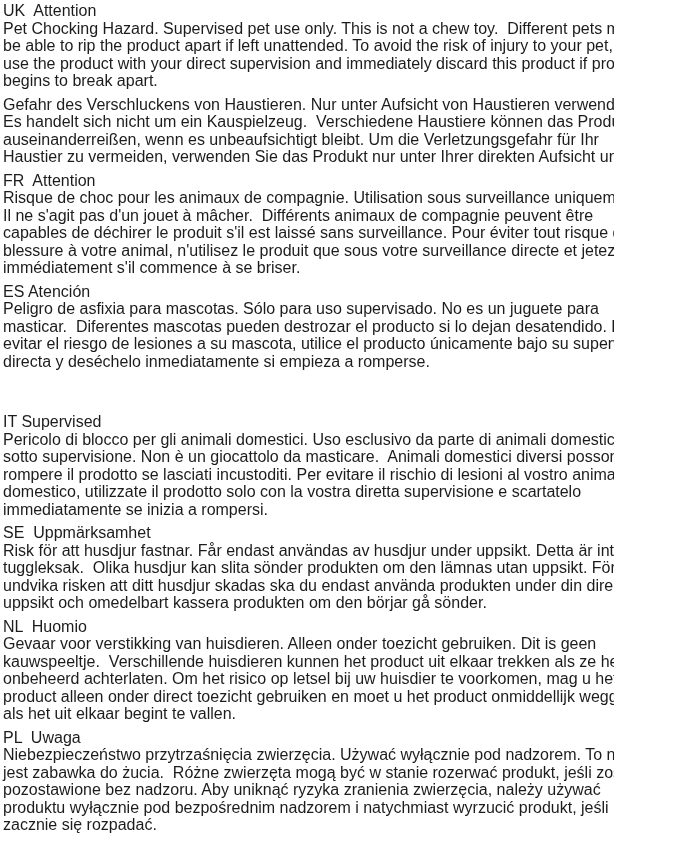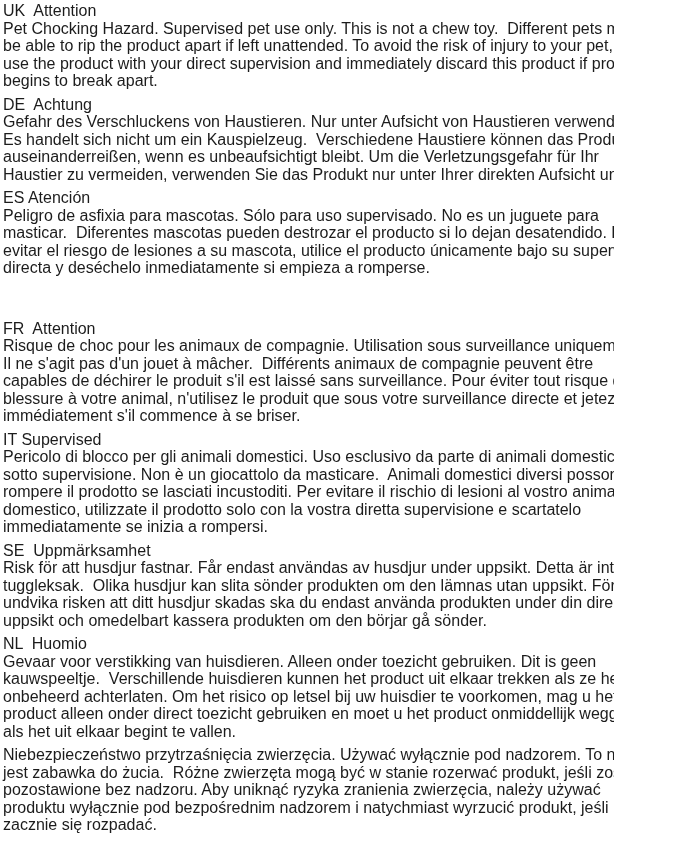--- a/index.html
+++ b/index.html
@@ -36,42 +36,41 @@
 
   <section class="section">
     <div class="heading">UK  Attention</div>
     <div class="body">Pet Chocking Hazard. Supervised pet use only. This is not a chew toy.  Different pets may
 be able to rip the product apart if left unattended. To avoid the risk of injury to your pet, only
 use the product with your direct supervision and immediately discard this product if product
 begins to break apart.</div>
   </section>
 
   <section class="section">
-    <div class="heading">DE  Achtung</div>
     <div class="body">Gefahr des Verschluckens von Haustieren. Nur unter Aufsicht von Haustieren verwenden.
 Es handelt sich nicht um ein Kauspielzeug.  Verschiedene Haustiere können das Produkt
 auseinanderreißen, wenn es unbeaufsichtigt bleibt. Um die Verletzungsgefahr für Ihr
 Haustier zu vermeiden, verwenden Sie das Produkt nur unter Ihrer direkten Aufsicht und</div>
-  </section>
-
-  <section class="section gap-large">
-    <div class="heading">ES Atención</div>
-    <div class="body">Peligro de asfixia para mascotas. Sólo para uso supervisado. No es un juguete para
-masticar.  Diferentes mascotas pueden destrozar el producto si lo dejan desatendido. Para
-evitar el riesgo de lesiones a su mascota, utilice el producto únicamente bajo su supervisión
-directa y deséchelo inmediatamente si empieza a romperse.</div>
   </section>
 
   <section class="section">
     <div class="heading">FR  Attention</div>
     <div class="body">Risque de choc pour les animaux de compagnie. Utilisation sous surveillance uniquement.
 Il ne s'agit pas d'un jouet à mâcher.  Différents animaux de compagnie peuvent être
 capables de déchirer le produit s'il est laissé sans surveillance. Pour éviter tout risque de
 blessure à votre animal, n'utilisez le produit que sous votre surveillance directe et jetez-le
 immédiatement s'il commence à se briser.</div>
+  </section>
+
+  <section class="section gap-large">
+    <div class="heading">ES Atención</div>
+    <div class="body">Peligro de asfixia para mascotas. Sólo para uso supervisado. No es un juguete para
+masticar.  Diferentes mascotas pueden destrozar el producto si lo dejan desatendido. Para
+evitar el riesgo de lesiones a su mascota, utilice el producto únicamente bajo su supervisión
+directa y deséchelo inmediatamente si empieza a romperse.</div>
   </section>
 
   <section class="section">
     <div class="heading">IT Supervised</div>
     <div class="body">Pericolo di blocco per gli animali domestici. Uso esclusivo da parte di animali domestici
 sotto supervisione. Non è un giocattolo da masticare.  Animali domestici diversi possono
 rompere il prodotto se lasciati incustoditi. Per evitare il rischio di lesioni al vostro animale
 domestico, utilizzate il prodotto solo con la vostra diretta supervisione e scartatelo
 immediatamente se inizia a rompersi.</div>
   </section>
@@ -87,20 +86,21 @@
   <section class="section">
     <div class="heading">NL  Huomio</div>
     <div class="body">Gevaar voor verstikking van huisdieren. Alleen onder toezicht gebruiken. Dit is geen
 kauwspeeltje.  Verschillende huisdieren kunnen het product uit elkaar trekken als ze het
 onbeheerd achterlaten. Om het risico op letsel bij uw huisdier te voorkomen, mag u het
 product alleen onder direct toezicht gebruiken en moet u het product onmiddellijk weggooien
 als het uit elkaar begint te vallen.</div>
   </section>
 
   <section class="section">
+    <div class="heading">PL  Uwaga</div>
     <div class="body">Niebezpieczeństwo przytrzaśnięcia zwierzęcia. Używać wyłącznie pod nadzorem. To nie
 jest zabawka do żucia.  Różne zwierzęta mogą być w stanie rozerwać produkt, jeśli zostaną
 pozostawione bez nadzoru. Aby uniknąć ryzyka zranienia zwierzęcia, należy używać
 produktu wyłącznie pod bezpośrednim nadzorem i natychmiast wyrzucić produkt, jeśli
 zacznie się rozpadać.</div>
   </section>
 
 </div>
 
 </body></html>

